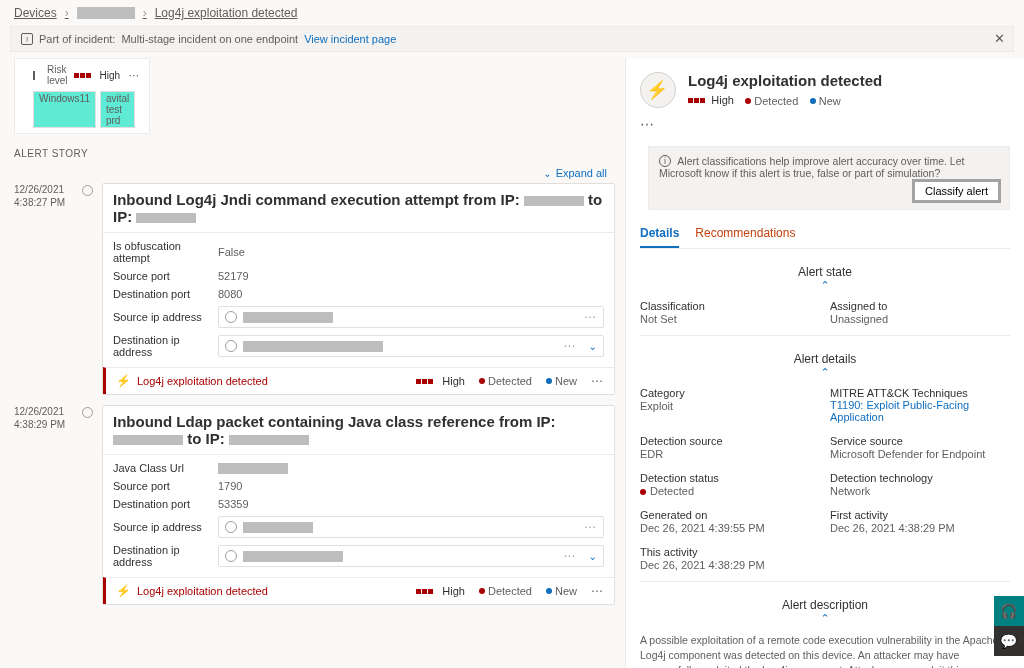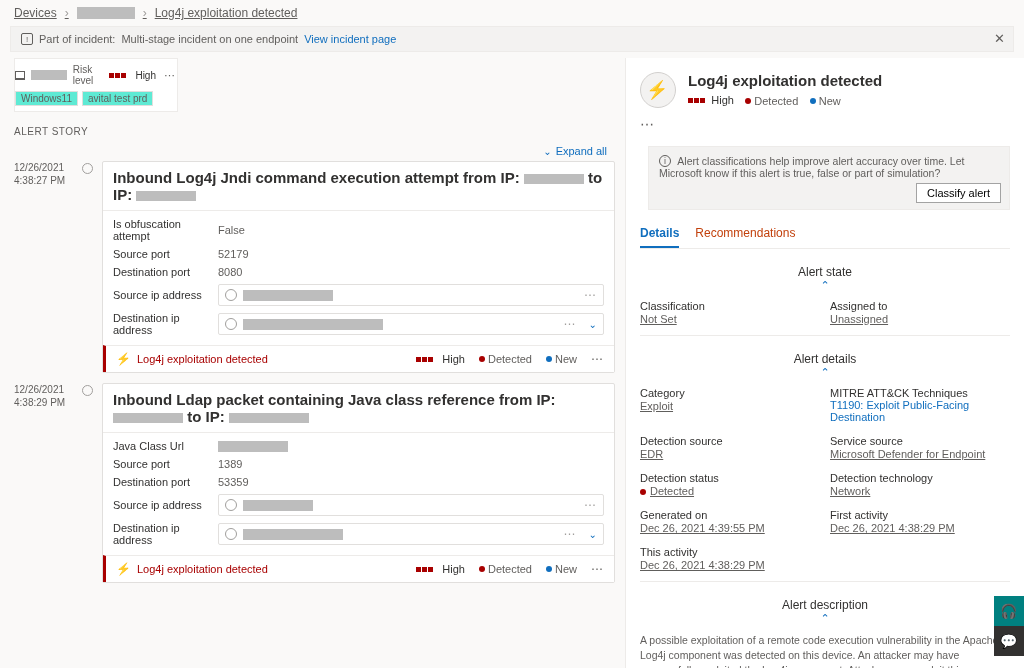--- a/index.html
+++ b/index.html
@@ -53,22 +53,22 @@
   .right {
     width: 399px;
     border-left: 1px solid #edebe9;
     background: #fff;
     overflow-y: scroll;
     padding: 0 14px 0 14px;
   }
   .device-card {
     background: #fff;
     border: 1px solid #edebe9;
-    width: 164px;
-    padding: 5px 0;
+    width: 136px;
+    padding: 5px 18px;
     font-size: 11px;
     margin-bottom: 14px;
   }
   .device-card .row1 { display: flex; align-items: center; gap: 6px; }
   .device-card .laptop-icon { width: 13px; height: 9px; border: 1px solid #605e5c; border-bottom: 2px solid #605e5c; }
   .device-card .redact-s { background: #bdbdbd; width: 50px; height: 10px; }
   .device-card .risk { margin-left: auto; font-size: 10px; color: #605e5c; }
   .device-card .dots { color: #605e5c; cursor: pointer; padding: 0 2px; }
   .sev-squares { display: inline-flex; gap: 1px; margin-right: 3px; vertical-align: middle; }
   .sev-squares span { width: 5px; height: 5px; background: #a80000; }
@@ -143,34 +143,34 @@
     background: #f3f2f1; border: 1px solid #edebe9; padding: 8px 10px; margin: 6px 0 10px 8px;
     font-size: 10.5px; color: #605e5c; position: relative;
   }
   .rp-notice .info-i {
     width: 12px; height: 12px; border: 1px solid #605e5c; border-radius: 50%;
     display: inline-flex; align-items: center; justify-content: center;
     font-size: 9px; margin-right: 4px; vertical-align: top;
   }
   .rp-notice button {
     position: absolute; right: 8px; bottom: 6px;
-    background: #fff; border: 1px solid #a3a3a3; font-size: 11px;
+    background: #fff; border: 3px solid #a3a3a3; font-size: 11px;
     padding: 3px 10px; cursor: pointer;
   }
   .rp-tabs { display: flex; gap: 16px; border-bottom: 1px solid #edebe9; margin-bottom: 10px; }
   .rp-tabs span { padding: 6px 0; font-size: 12px; color: #c2410c; cursor: pointer; border-bottom: 2px solid transparent; }
   .rp-tabs span.active { color: #106ebe; border-bottom-color: #106ebe; font-weight: 600; }
   .rp-section-title {
     display: flex; justify-content: space-between; align-items: center;
     font-size: 12px; font-weight: 400; margin: 16px 0 8px 0; cursor: pointer; flex-direction: column;
   }
   .rp-section-title .up { color: #106ebe; font-size: 11px; }
   .rp-grid { display: grid; grid-template-columns: 1fr 1fr; gap: 12px 10px; font-size: 11px; }
   .rp-grid .lbl { color: #323130; }
-  .rp-grid .val { color: #605e5c; margin-top: 1px; text-decoration: underline; }
+  .rp-grid .val { color: #605e5c; margin-top: 1px; }
   .rp-grid a.val { color: #106ebe; text-decoration: none; }
   .rp-divider { border-top: 1px solid #edebe9; margin: 10px 0; }
   .rp-desc { font-size: 10.5px; color: #605e5c; line-height: 1.45; }
   .float-btns {
     position: fixed; right: 0; bottom: 12px; display: flex; flex-direction: column;
   }
   .float-btns div {
     width: 30px; height: 30px; display: flex; align-items: center; justify-content: center;
     font-size: 14px; cursor: pointer;
   }
@@ -311,21 +311,21 @@
           <span>to IP:</span>
           <span class="redact-m" style="width:80px;"></span>
         </div>
         <div class="story-props">
           <div class="prop">
             <span class="prop-label">Java Class Url</span>
             <span class="prop-val redact" style="width:70px;"></span>
           </div>
           <div class="prop">
             <span class="prop-label">Source port</span>
-            <span class="prop-val">1389</span>
+            <span class="prop-val">1790</span>
           </div>
           <div class="prop">
             <span class="prop-label">Destination port</span>
             <span class="prop-val">53359</span>
           </div>
           <div class="prop">
             <span class="prop-label">Source ip address</span>
             <div class="ip-row">
               <span class="globe"></span>
               <span class="ip-redact" style="width:70px;"></span>
@@ -423,21 +423,21 @@
     <div class="rp-section-title">
       <span>Alert details</span>
       <span class="up">⌃</span>
     </div>
     <div class="rp-grid">
       <div>
           <div class="lbl">Category</div>
            <div class="val">Exploit</div>
         </div>
       <div><div class="lbl">MITRE ATT&amp;CK Techniques</div>
-           <a href="#" class="val">T1190: Exploit Public-Facing Destination</a></div>
+           <a href="#" class="val">T1190: Exploit Public-Facing Application</a></div>
       <div>
           <div class="lbl">Detection source</div>
            <div class="val">EDR</div>
         </div>
       <div>
           <div class="lbl">Service source</div>
            <div class="val">Microsoft Defender for Endpoint</div>
         </div>
       <div>
           <div class="lbl">Detection status</div>

